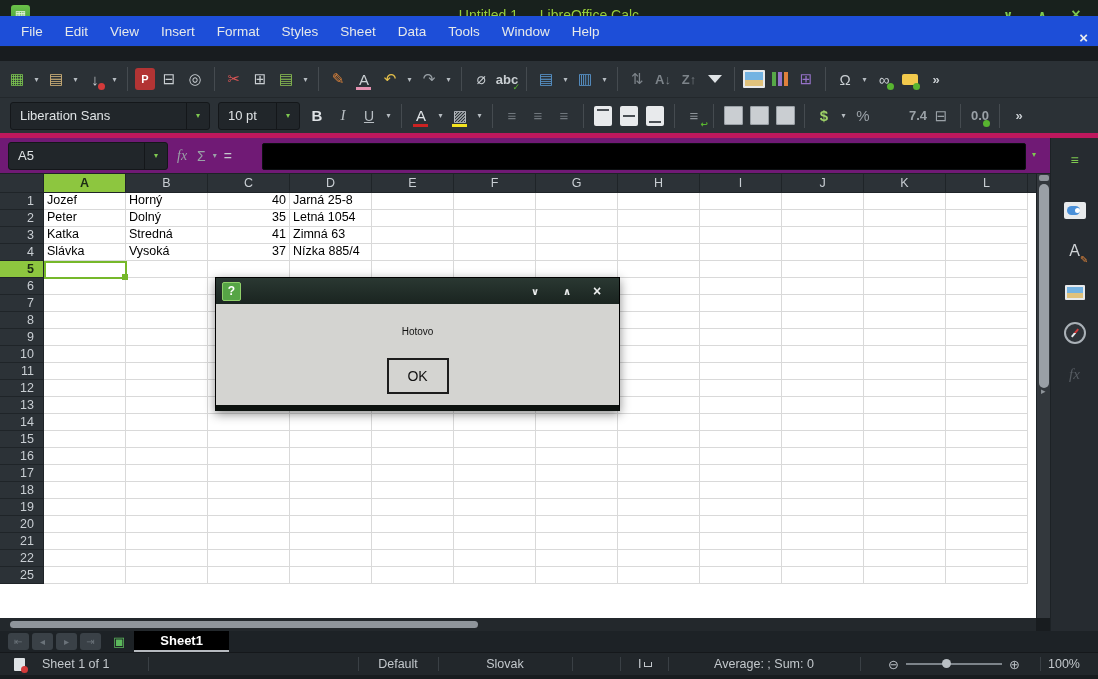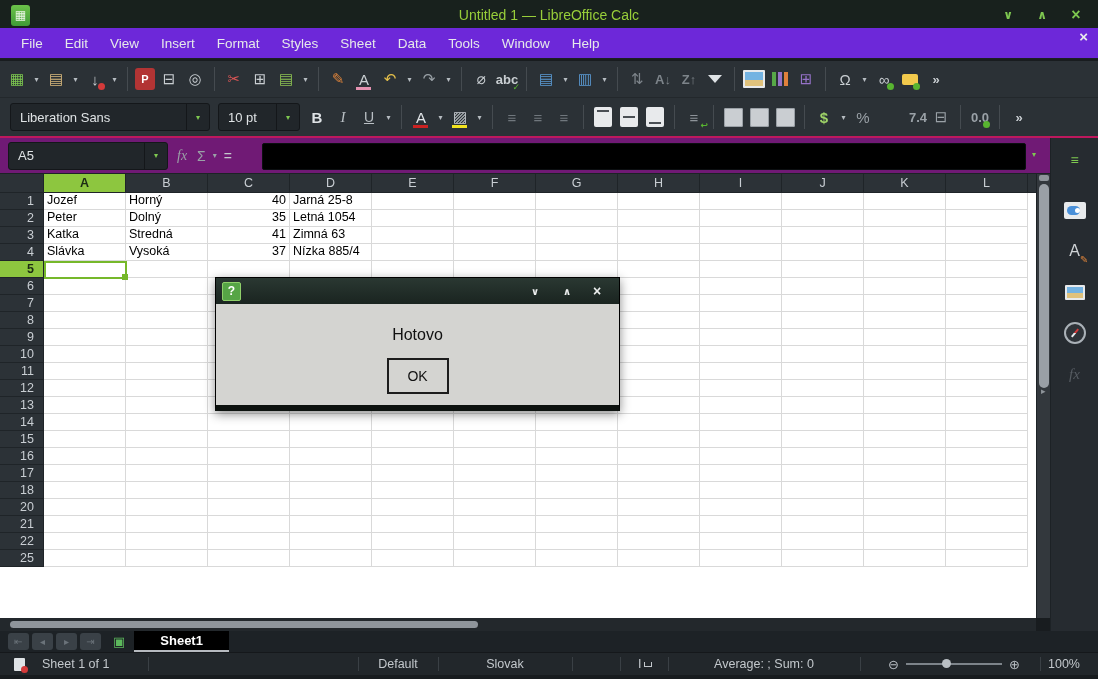--- a/index.html
+++ b/index.html
@@ -7,27 +7,27 @@
        font-family:"Liberation Sans","DejaVu Sans",sans-serif;-webkit-font-smoothing:antialiased;}
   
   .titlebar{position:absolute;top:0;left:0;right:0;height:30px;background:#18211d;display:flex;align-items:center;}
   .appicon{width:19px;height:21px;margin-left:11px;background:linear-gradient(#6cc24a,#3f9b36);border-radius:3px;
            color:#eaf6e4;font-size:12px;display:flex;align-items:center;justify-content:center;}
   .wtitle{position:absolute;left:0;right:0;text-align:center;color:#98ce3a;font-size:14px;pointer-events:none;}
   .wbtn{position:absolute;top:0;height:30px;width:28px;display:flex;align-items:center;justify-content:center;
         color:#7ec850;font-size:12px;font-weight:bold;}
   .wbtn.min{right:76px}.wbtn.max{right:42px}.wbtn.cls{right:8px;font-size:16px;}
   
-  .menubar{position:absolute;top:28px;left:0;right:0;height:31px;background:#6d28d9;display:flex;align-items:flex-start;padding-left:10px;border-bottom:1px solid #1b2023;box-sizing:border-box;}
+  .menubar{position:absolute;top:16px;left:0;right:0;height:31px;background:#1d4ed8;display:flex;align-items:flex-end;padding-left:10px;border-bottom:1px solid #1b2023;box-sizing:border-box;}
   .menu-item{padding:0 11px;height:100%;display:flex;align-items:center;color:#e6e9ea;font-size:13.5px;}
   .menubar-close{position:absolute;right:10px;color:#e9ebec;font-size:15px;font-weight:bold;}
   
   .bar{position:absolute;left:0;right:0;display:flex;align-items:center;background:#2b3136;}
   .toolbar1{top:61px;height:37px;border-bottom:1px solid #23282c;padding-left:4px;box-sizing:border-box;}
-  .toolbar2{top:98px;height:40px;border-bottom:2px solid #be185d;padding-left:6px;box-sizing:border-box;}
+  .toolbar2{top:98px;height:40px;border-bottom:5px solid #be185d;padding-left:6px;box-sizing:border-box;}
   .formulabar{top:138px;height:36px;background:#701a75;border-bottom:1px solid #1d2226;box-sizing:border-box;}
   .ticon{min-width:24px;height:28px;display:flex;align-items:center;justify-content:center;position:relative;
          font-size:15px;border-radius:3px;margin:0 1px;flex:0 0 auto;}
   .ticon.caret{min-width:11px;font-size:8px;color:#b6bcc1;}
   .ticon.caret span{color:#b6bcc1;}
   .ticon.txt span{font-size:13px;font-weight:bold;letter-spacing:0;}
   .ticon.boldg span{font-weight:bold;font-size:15px;}
   .ticon.italg span{font-style:italic;font-family:"Liberation Serif","DejaVu Serif",serif;font-size:15px;}
   .ticon.underg span{text-decoration:underline;font-size:14px;}
   .tsep{width:1px;height:24px;background:#454b50;margin:0 6px;flex:0 0 auto;}
@@ -119,21 +119,21 @@
   .zsym{font-size:13px;color:#b9bfc4;}
   
   .dialog{position:absolute;left:215px;top:277px;width:405px;height:134px;background:#d4d4d1;border:1px solid #000;
           border-bottom:6px solid #0d120f;box-sizing:border-box;box-shadow:0 3px 10px rgba(0,0,0,.45);z-index:20;}
   .dtitle{height:26px;background:linear-gradient(#2a3832,#1a2420);position:relative;display:flex;align-items:center;}
   .dhelp{width:17px;height:17px;margin-left:6px;background:#56a546;border:1px solid #8fd06a;border-radius:2px;
          color:#fff;font-size:12px;font-weight:bold;display:flex;align-items:center;justify-content:center;}
   .dbtn{position:absolute;top:0;height:26px;width:24px;display:flex;align-items:center;justify-content:center;
         color:#eceeee;font-size:10px;font-weight:bold;}
   .dbtn.sh{right:72px}.dbtn.ush{right:40px}.dbtn.dcl{right:10px;font-size:14px;}
-  .dmsg{text-align:center;margin-top:22px;font-size:16px;color:#111;}
+  .dmsg{text-align:center;margin-top:22px;font-size:10px;color:#111;}
   .dok{position:absolute;left:50%;transform:translateX(-50%);top:80px;width:62px;height:36px;background:#d4d4d1;
        border:2px solid #1c1c1c;font-size:14px;color:#111;display:flex;align-items:center;justify-content:center;box-sizing:border-box;}
 </style>
 </head>
 <body>
 
 <div class="titlebar">
   <div class="appicon">▦</div>
   <div class="wtitle">Untitled 1 — LibreOffice Calc</div>
   <div class="wbtn min">∨</div>
@@ -677,20 +677,35 @@
       <div class="gcell"></div>
       <div class="gcell"></div>
       <div class="gcell"></div>
       <div class="gcell"></div>
       <div class="gcell"></div>
       <div class="gcell"></div>
       <div class="gcell"></div>
       <div class="gcell"></div>
     </div>
     <div class="grow">
+      <div class="rhead">19</div>
+      <div class="gcell"></div>
+      <div class="gcell"></div>
+      <div class="gcell num"></div>
+      <div class="gcell"></div>
+      <div class="gcell"></div>
+      <div class="gcell"></div>
+      <div class="gcell"></div>
+      <div class="gcell"></div>
+      <div class="gcell"></div>
+      <div class="gcell"></div>
+      <div class="gcell"></div>
+      <div class="gcell"></div>
+    </div>
+    <div class="grow">
       <div class="rhead">20</div>
       <div class="gcell"></div>
       <div class="gcell"></div>
       <div class="gcell num"></div>
       <div class="gcell"></div>
       <div class="gcell"></div>
       <div class="gcell"></div>
       <div class="gcell"></div>
       <div class="gcell"></div>
       <div class="gcell"></div>

